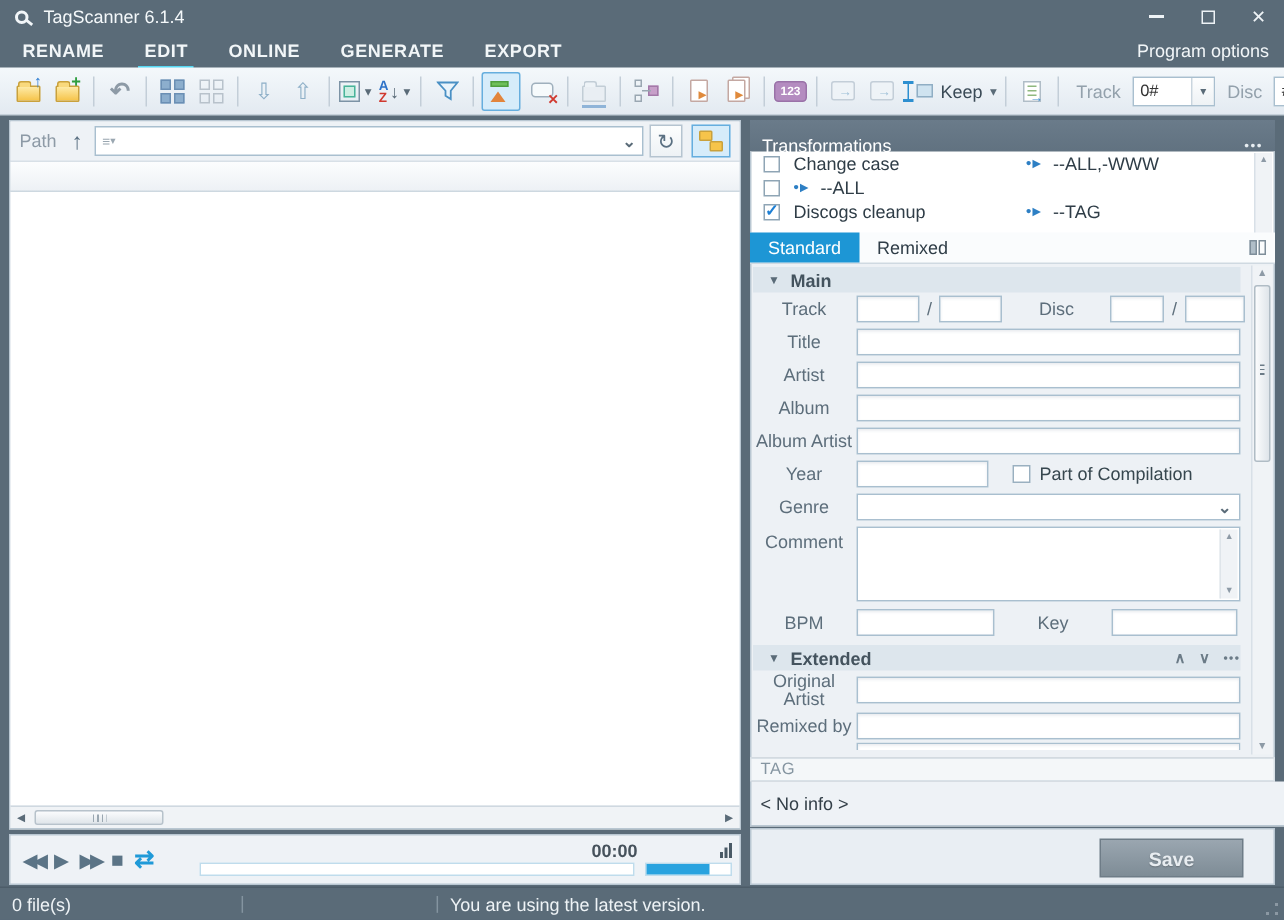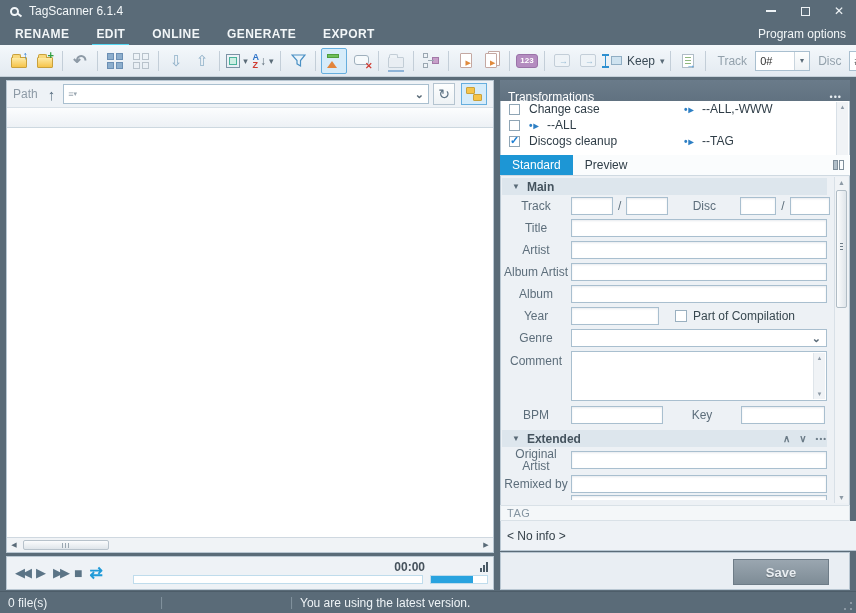--- a/index.html
+++ b/index.html
@@ -430,21 +430,21 @@
     <span class="tval">--TAG</span>
   </div>
   <div class="tscroll">
     <span>▲</span>
     <span>▼</span>
   </div>
 </div>
 
 <div class="etabs">
   <span class="etab active">Standard</span>
-  <span class="etab">Preview</span>
+  <span class="etab">Remixed</span>
   <span class="panesicon">
       <i class="fill"></i>
       <i></i>
     </span>
 </div>
 
 <div class="editor">
   <div class="einner">
     <div class="sechdr">
       <span class="tri">▼</span>
@@ -462,25 +462,25 @@
     </div>
     <div class="erow">
       <span class="elabel">Title</span>
       <input class="efield wide" style="">
     </div>
     <div class="erow">
       <span class="elabel">Artist</span>
       <input class="efield wide" style="">
     </div>
     <div class="erow">
+      <span class="elabel">Album</span>
+      <input class="efield wide" style="">
+    </div>
+    <div class="erow">
       <span class="elabel">Album Artist</span>
-      <input class="efield wide" style="">
-    </div>
-    <div class="erow">
-      <span class="elabel">Album</span>
       <input class="efield wide" style="">
     </div>
     <div class="erow">
       <span class="elabel">Year</span>
       <input class="efield" style="width: 88px;">
       <span class="chkrow">
         <span class="chkbox"></span>
         <span class="chklabel">Part of Compilation</span>
       </span>
     </div>

